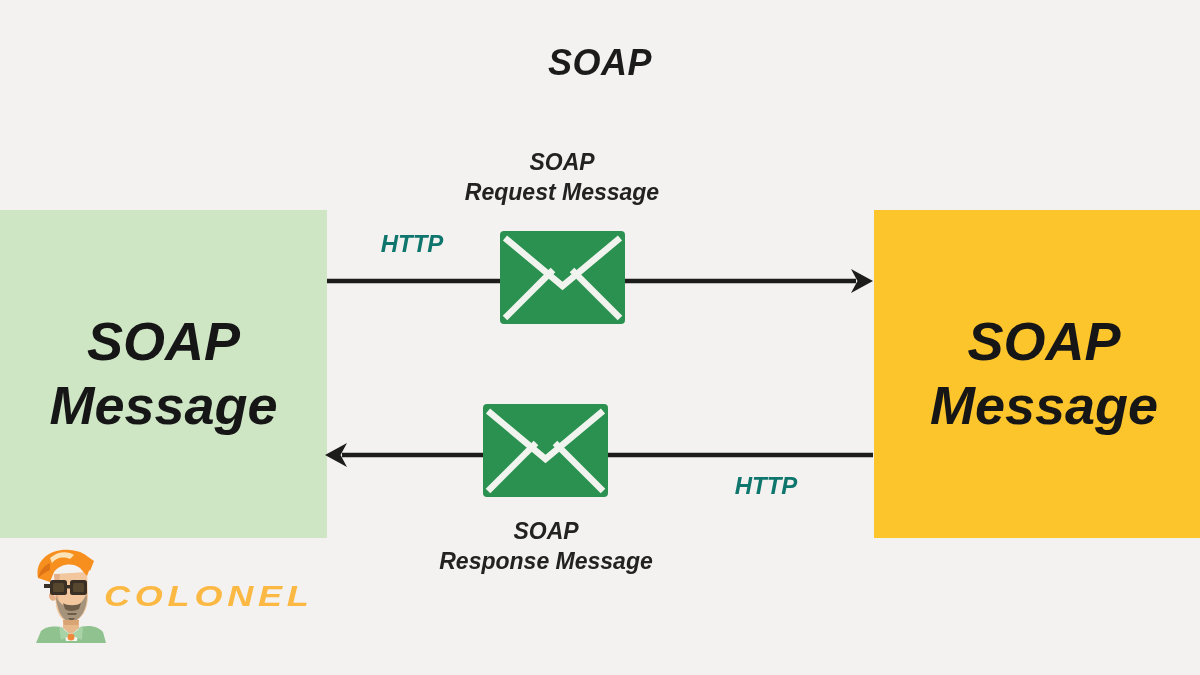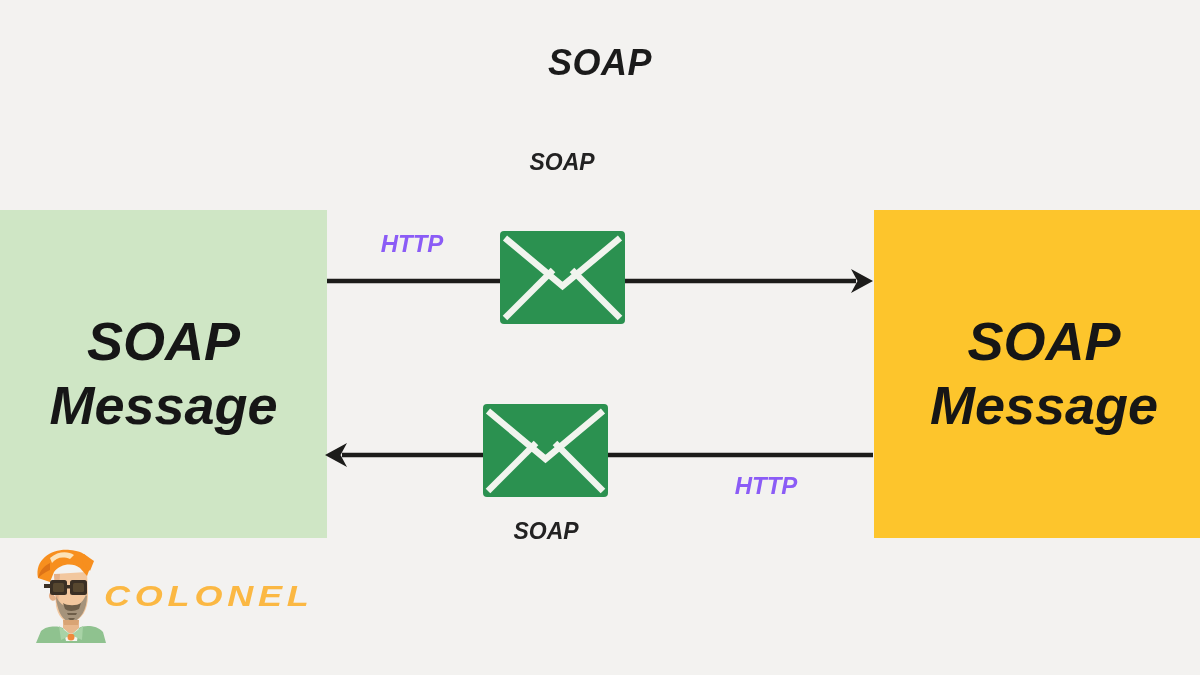--- a/index.html
+++ b/index.html
@@ -36,21 +36,21 @@
   .msg-label{
     text-align:center;
     font-size:23px;font-weight:600;line-height:1.32;
     color:#222;
   }
   .msg-label span{display:block;}
   .request-label{top:147px;left:412px;width:300px;}
   .response-label{top:516px;left:396px;width:300px;}
   .http-label{
     width:84px;text-align:center;
-    font-size:24px;font-weight:600;color:#8b5cf6;
+    font-size:24px;font-weight:600;color:#0f766e;
   }
   .http-top{top:230px;left:370px;}
   .http-bottom{top:472px;left:724px;}
   .logo{top:546px;left:30px;width:300px;height:100px;}
   .logo-mascot{position:absolute;top:0;left:0;}
   .logo-wordmark{
     position:absolute;top:33px;left:74px;
     font-size:30px;font-weight:800;
     letter-spacing:4px;
     color:#FBB843;
@@ -104,26 +104,28 @@
       <path d="M488,411 L545.5,459 L603,411" fill="none" stroke="#F1F4EE" stroke-width="6.5"></path>
       <path d="M488,491 L536,443" fill="none" stroke="#F1F4EE" stroke-width="6.5"></path>
       <path d="M603,491 L555,443" fill="none" stroke="#F1F4EE" stroke-width="6.5"></path>
     </g>
   </svg>
 
   <div class="abs http-label http-top">HTTP</div>
 
   <div class="abs msg-label request-label">
     <span>SOAP</span>
+    <span>Request Message</span>
   </div>
 
   <div class="abs http-label http-bottom">HTTP</div>
 
   <div class="abs msg-label response-label">
     <span>SOAP</span>
+    <span>Response Message</span>
   </div>
 
   <div class="abs logo">
     <svg class="logo-mascot" width="80" height="97" viewBox="0 0 80 97">
 
       <path d="M24,28 L57,26 L58,50 C58,63 52,74 42,76 C34,77.5 28,70 26,60 Z" fill="#F2C79E"></path>
       <path d="M24,28 L30,28 L28,60 L26,56 Z" fill="#E5B088"></path>
 
       <path d="M22,46 C19,46 18,50 20,53 C22,56 26,55 26,52 Z" fill="#E5B088"></path>
 

